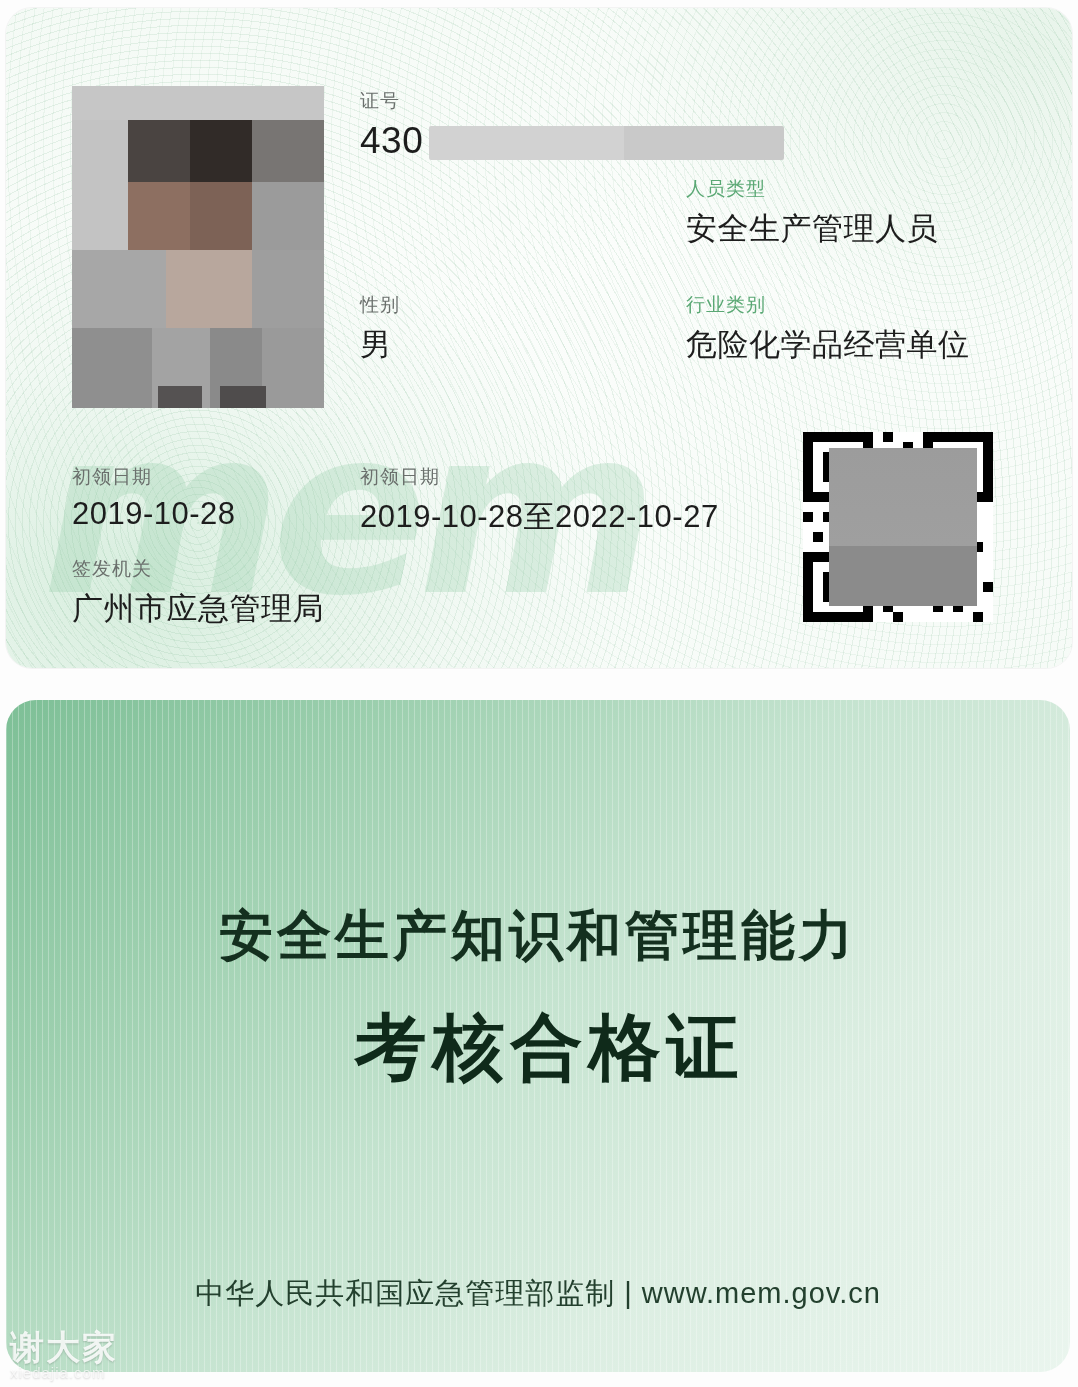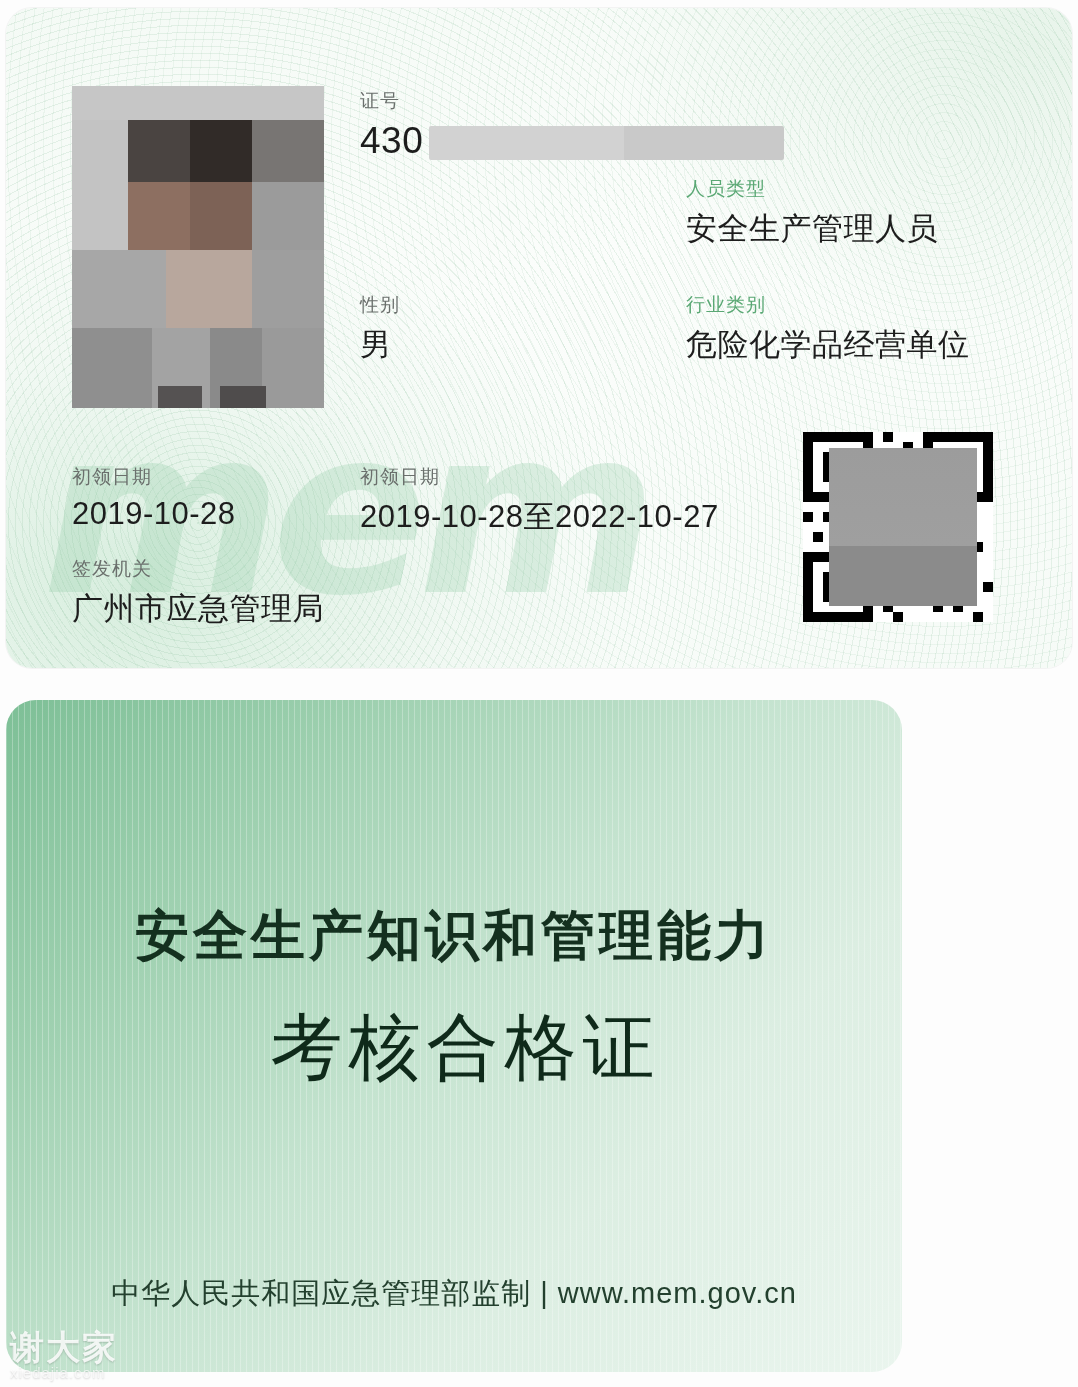--- a/index.html
+++ b/index.html
@@ -115,21 +115,21 @@
     width: 148px;
     height: 158px;
     background: linear-gradient(180deg,#9c9c9c 0%, #9f9f9f 62%, #8b8b8b 62%, #8b8b8b 100%);
   }
 
   
   .card-back {
     position: absolute;
     left: 6px;
     top: 700px;
-    width: 896px;
+    width: 1064px;
     height: 672px;
     border-radius: 30px;
     overflow: hidden;
     background:
       linear-gradient(135deg, #7dbf96 0%, #9ccfae 22%, #c4e3cf 48%, #dceee2 70%, #eaf5ee 100%);
   }
   .back-lines {
     position: absolute;
     inset: 0;
     background-image: repeating-linear-gradient(90deg, rgba(255,255,255,0.28) 0px, rgba(255,255,255,0.28) 1px, rgba(255,255,255,0) 1px, rgba(255,255,255,0) 6px);
@@ -144,21 +144,21 @@
     font-weight: 700;
     color: #14301f;
     letter-spacing: 4px;
   }
   .back-title2 {
     position: absolute;
     left: 0; right: 0;
     top: 300px;
     text-align: center;
     font-size: 72px;
-    font-weight: 400;
+    font-weight: 700;
     color: #0f2a1a;
     letter-spacing: 6px;
     padding-left: 23px;
   }
   .back-footer {
     position: absolute;
     left: 0; right: 0;
     bottom: 58px;
     text-align: center;
     font-size: 29px;

